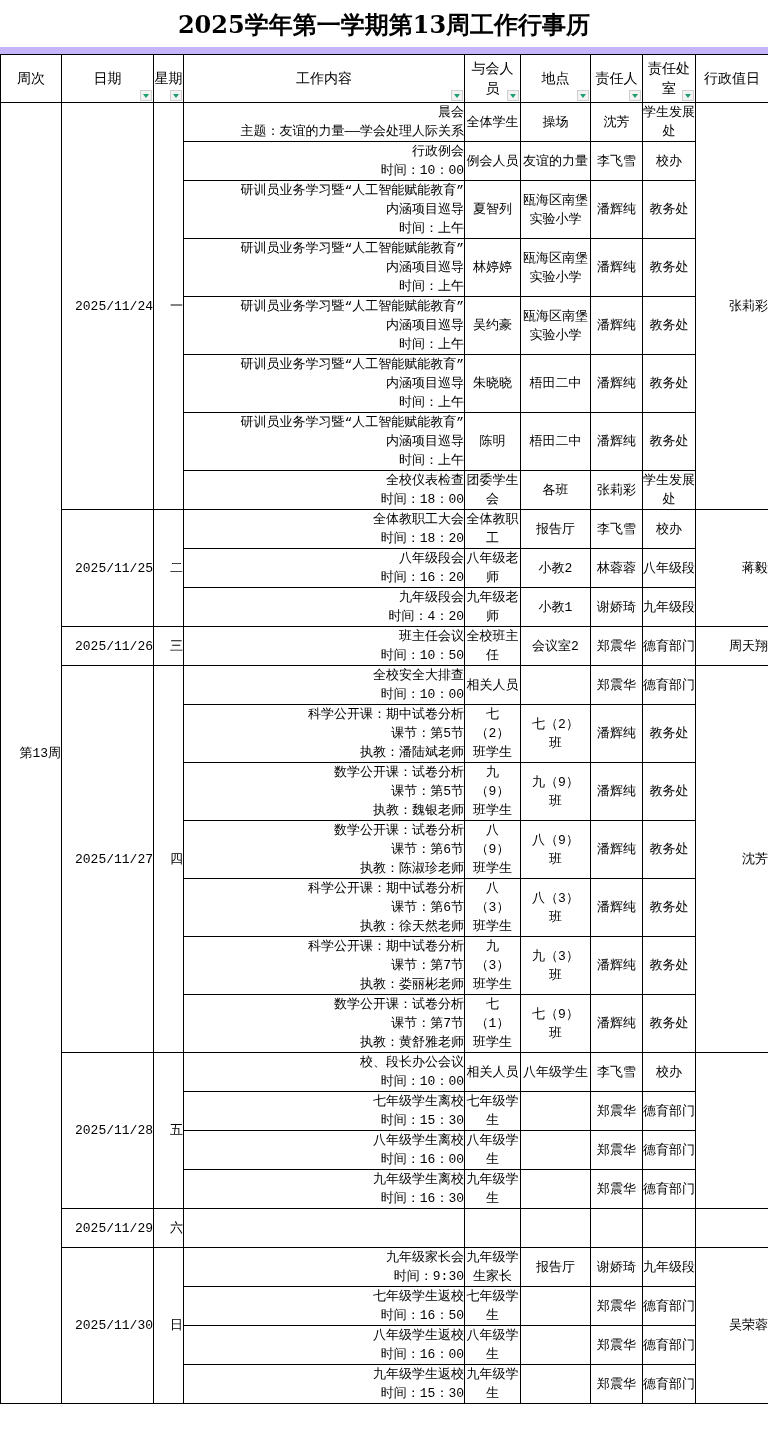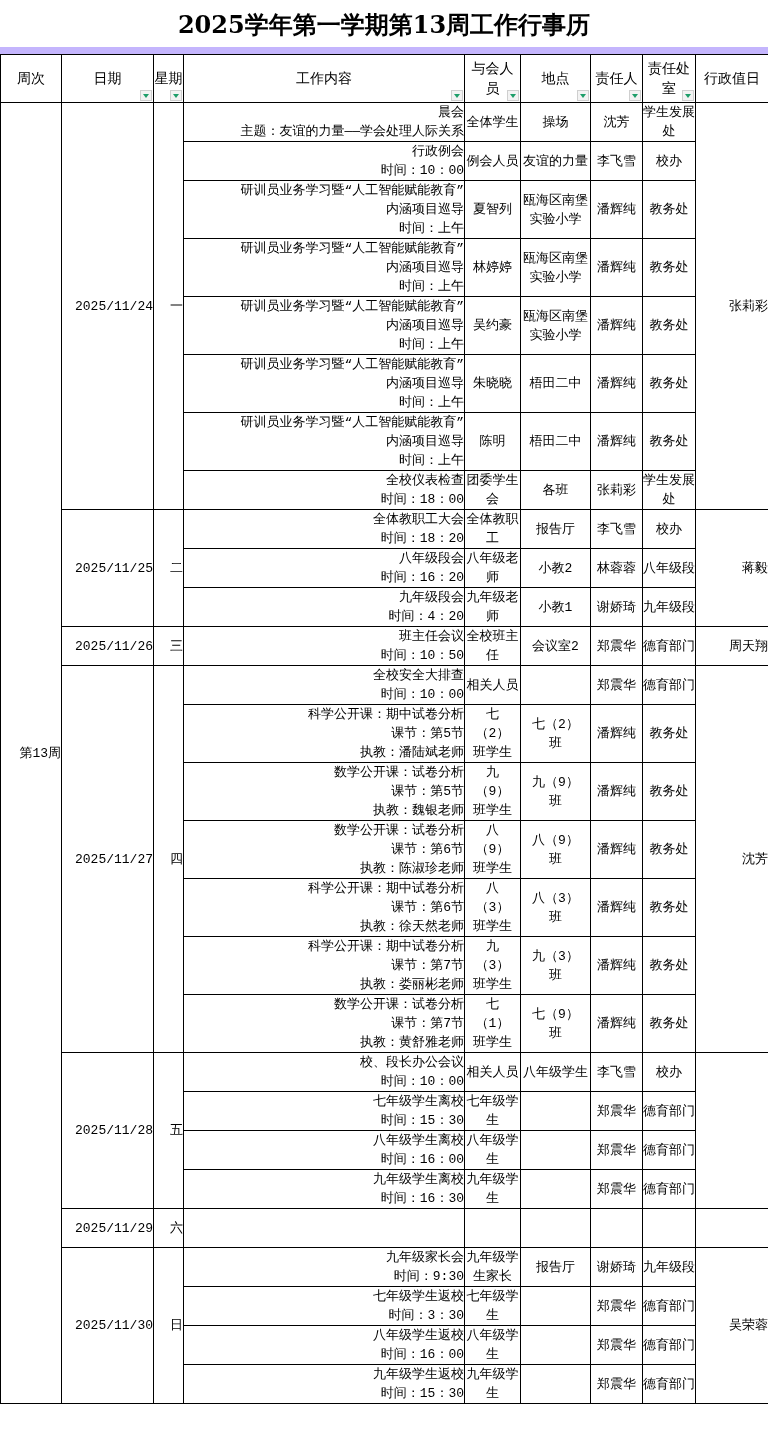--- a/index.html
+++ b/index.html
@@ -303,21 +303,21 @@
         <td class="content">九年级家长会
 时间：9:30</td>
         <td class="cell-c">九年级学生家长</td>
         <td class="cell-c">报告厅</td>
         <td class="cell-c">谢娇琦</td>
         <td class="cell-c">九年级段</td>
         <td class="c" rowspan="4">吴荣蓉</td>
       </tr>
       <tr class="r2">
         <td class="content">七年级学生返校
-时间：3：30</td>
+时间：16：50</td>
         <td class="cell-c">七年级学生</td>
         <td class="cell-c"></td>
         <td class="cell-c">郑震华</td>
         <td class="cell-c">德育部门</td>
       </tr>
       <tr class="r2">
         <td class="content">八年级学生返校
 时间：16：00</td>
         <td class="cell-c">八年级学生</td>
         <td class="cell-c"></td>

